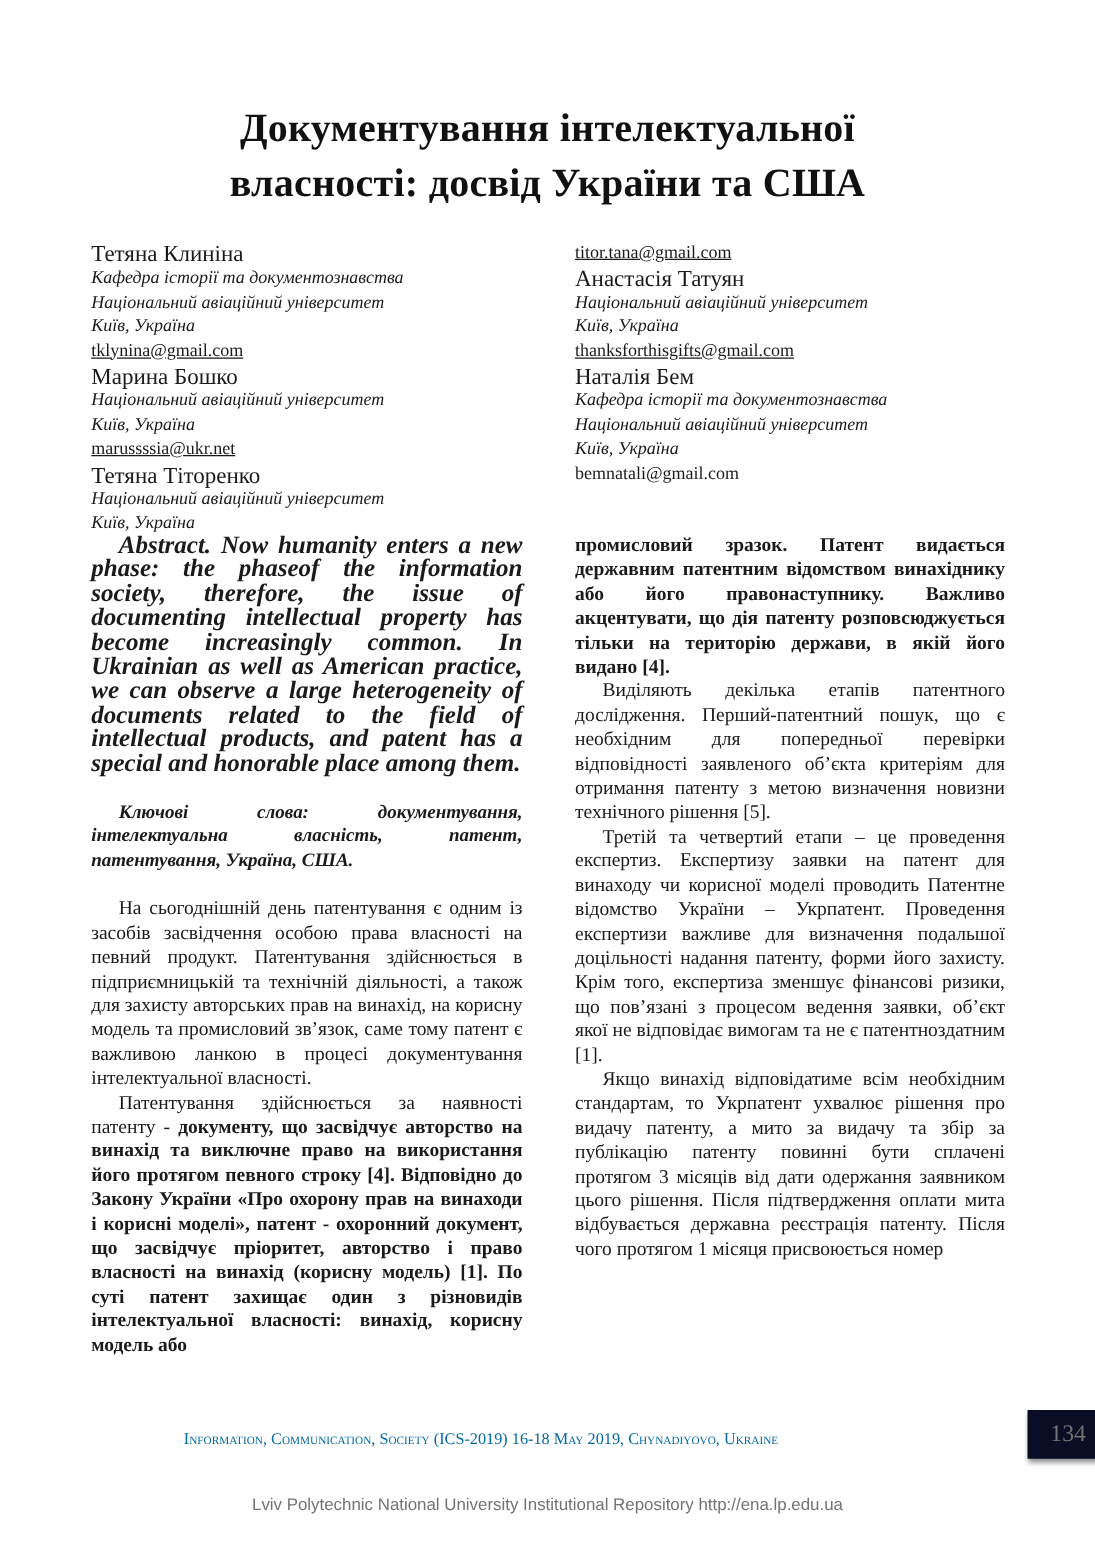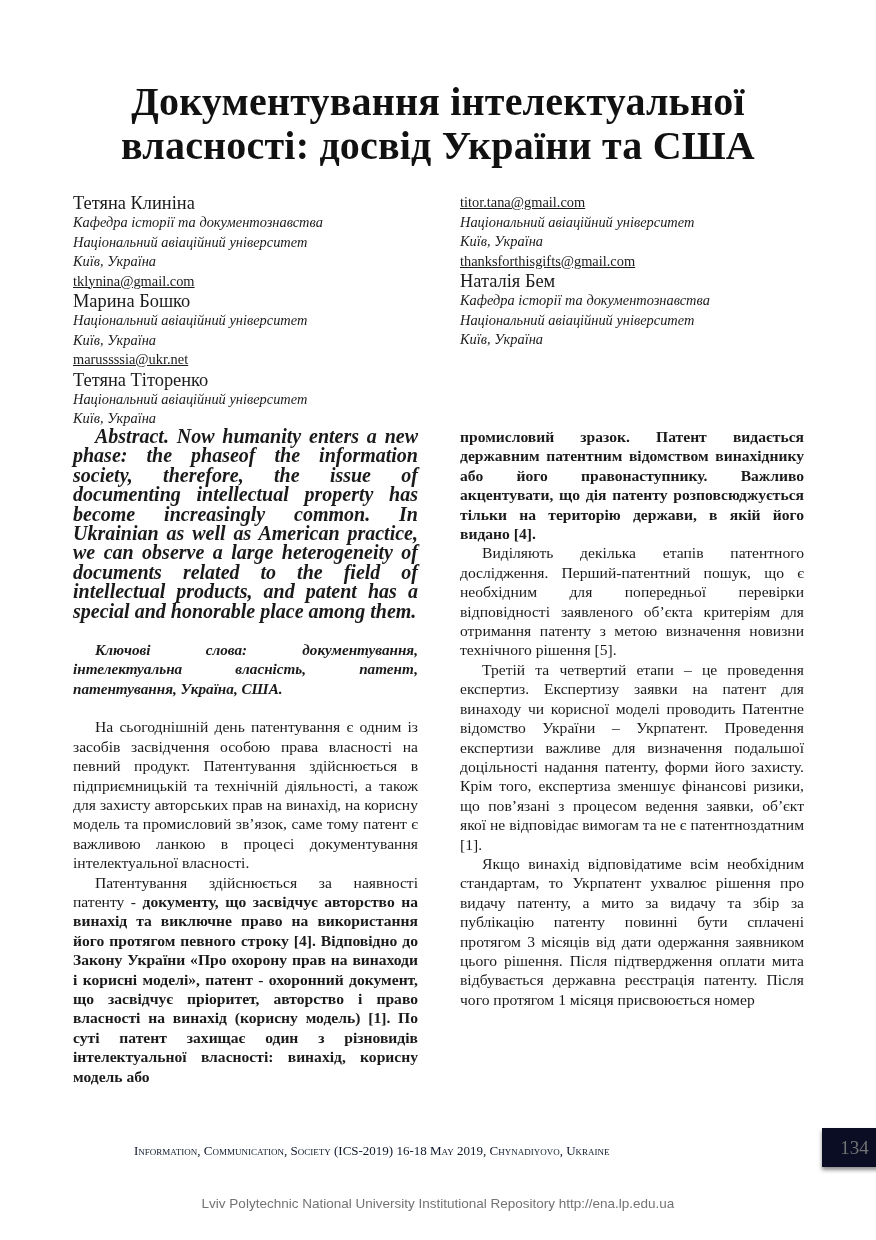--- a/index.html
+++ b/index.html
@@ -1,35 +1,35 @@
 <!DOCTYPE html>
 <html><head>
 <meta charset="utf-8">
 <style>
   html, body { margin: 0; padding: 0; background: #ffffff; }
   body { width: 876px; height: 1240px; position: relative; overflow: hidden;
          font-family: "Liberation Serif", serif; color: #1a1a1a; }
   .title { position: absolute; left: 0; top: 80px; width: 876px; text-align: center;
-           font-weight: bold; font-size: 40px; line-height: 44px; color: #111; letter-spacing: 0.2px; }
+           font-weight: bold; font-size: 32px; line-height: 44px; color: #111; letter-spacing: 0.2px; }
   .authors { position: absolute; top: 193px; text-align: left; font-size: 14.4px; line-height: 19.5px; }
   .authors.left { left: 73px; width: 345px; }
   .authors.right { left: 460px; width: 344px; }
   .a-name { font-size: 18.4px; line-height: 20px; color: #1a1a1a; }
   .a-aff { font-style: italic; }
   .a-mail { text-decoration: underline; }
   .a-mail.plain { text-decoration: none; }
   .col { position: absolute; font-size: 15.6px; line-height: 19.4px; text-align: justify; }
   .col.left { left: 73px; width: 345px; top: 427px; }
   .col.right { left: 460px; width: 344px; top: 427px; }
   .col p { margin: 0; text-indent: 22px; }
   .abstract { font-style: italic; font-weight: bold; font-size: 20px; line-height: 19.4px; }
   .keywords { font-style: italic; font-weight: bold; font-size: 15.2px; line-height: 19.4px; margin-top: 19px !important; }
   .body-first { margin-top: 19px !important; }
   .strong { font-weight: bold; }
-  .footer { position: absolute; left: 134px; top: 1143px; font-size: 13px; color: #0f172a;
+  .footer { position: absolute; left: 147px; top: 1143px; font-size: 13px; color: #0369a1;
             font-variant: small-caps; letter-spacing: 0; }
   .pagebox { position: absolute; left: 822px; top: 1128px; width: 65px; height: 39px; background: #0a0d24;
              color: #737373; font-size: 19px; line-height: 39px; text-align: center;
              box-shadow: 0 3px 4px rgba(0,0,0,0.45); }
   .repo { position: absolute; left: 0; top: 1196px; width: 876px; text-align: center;
           font-family: "Liberation Sans", sans-serif; font-size: 13.5px; color: #737373; }
 </style>
 </head>
 <body>
 
@@ -48,27 +48,29 @@
   <div class="a-aff">Національний авіаційний університет</div>
   <div class="a-aff">Київ, Україна</div>
   <div class="a-mail">marussssia@ukr.net</div>
   <div class="a-name">Тетяна Тіторенко</div>
   <div class="a-aff">Національний авіаційний університет</div>
   <div class="a-aff">Київ, Україна</div>
 </div>
 
 <div class="authors right">
   <div class="a-mail">titor.tana@gmail.com</div>
+  <div class="a-name">Анастасія Татуян</div>
   <div class="a-aff">Національний авіаційний університет</div>
   <div class="a-aff">Київ, Україна</div>
   <div class="a-mail">thanksforthisgifts@gmail.com</div>
   <div class="a-name">Наталія Бем</div>
   <div class="a-aff">Кафедра історії та документознавства</div>
   <div class="a-aff">Національний авіаційний університет</div>
   <div class="a-aff">Київ, Україна</div>
+  <div class="a-mail plain">bemnatali@gmail.com</div>
 </div>
 
 <div class="col left">
   <p class="abstract">Abstract. Now humanity enters a new phase: the phaseof the information society, therefore, the issue of documenting intellectual property has become increasingly common. In Ukrainian as well as American practice, we can observe a large heterogeneity of documents related to the field of intellectual products, and patent has a special and honorable place among them.</p>
   <p class="keywords">Ключові слова: документування, інтелектуальна власність, патент, патентування, Україна, США.</p>
   <p class="body-first">На сьогоднішній день патентування є одним із засобів засвідчення особою права власності на певний продукт. Патентування здійснюється в підприємницькій та технічній діяльності, а також для захисту авторських прав на винахід, на корисну модель та промисловий зв’язок, саме тому патент є важливою ланкою в процесі документування інтелектуальної власності.</p>
   <p><span>Патентування здійснюється за наявності патенту - </span><span class="strong">документу, що засвідчує авторство на винахід та виключне право на використання його протягом певного строку [4]. Відповідно до Закону України «Про охорону прав на винаходи і корисні моделі», патент - охоронний документ, що засвідчує пріоритет, авторство і право власності на винахід (корисну модель) [1]. По суті патент захищає один з різновидів інтелектуальної власності: винахід, корисну модель або</span></p>
 </div>
 
 <div class="col right">

